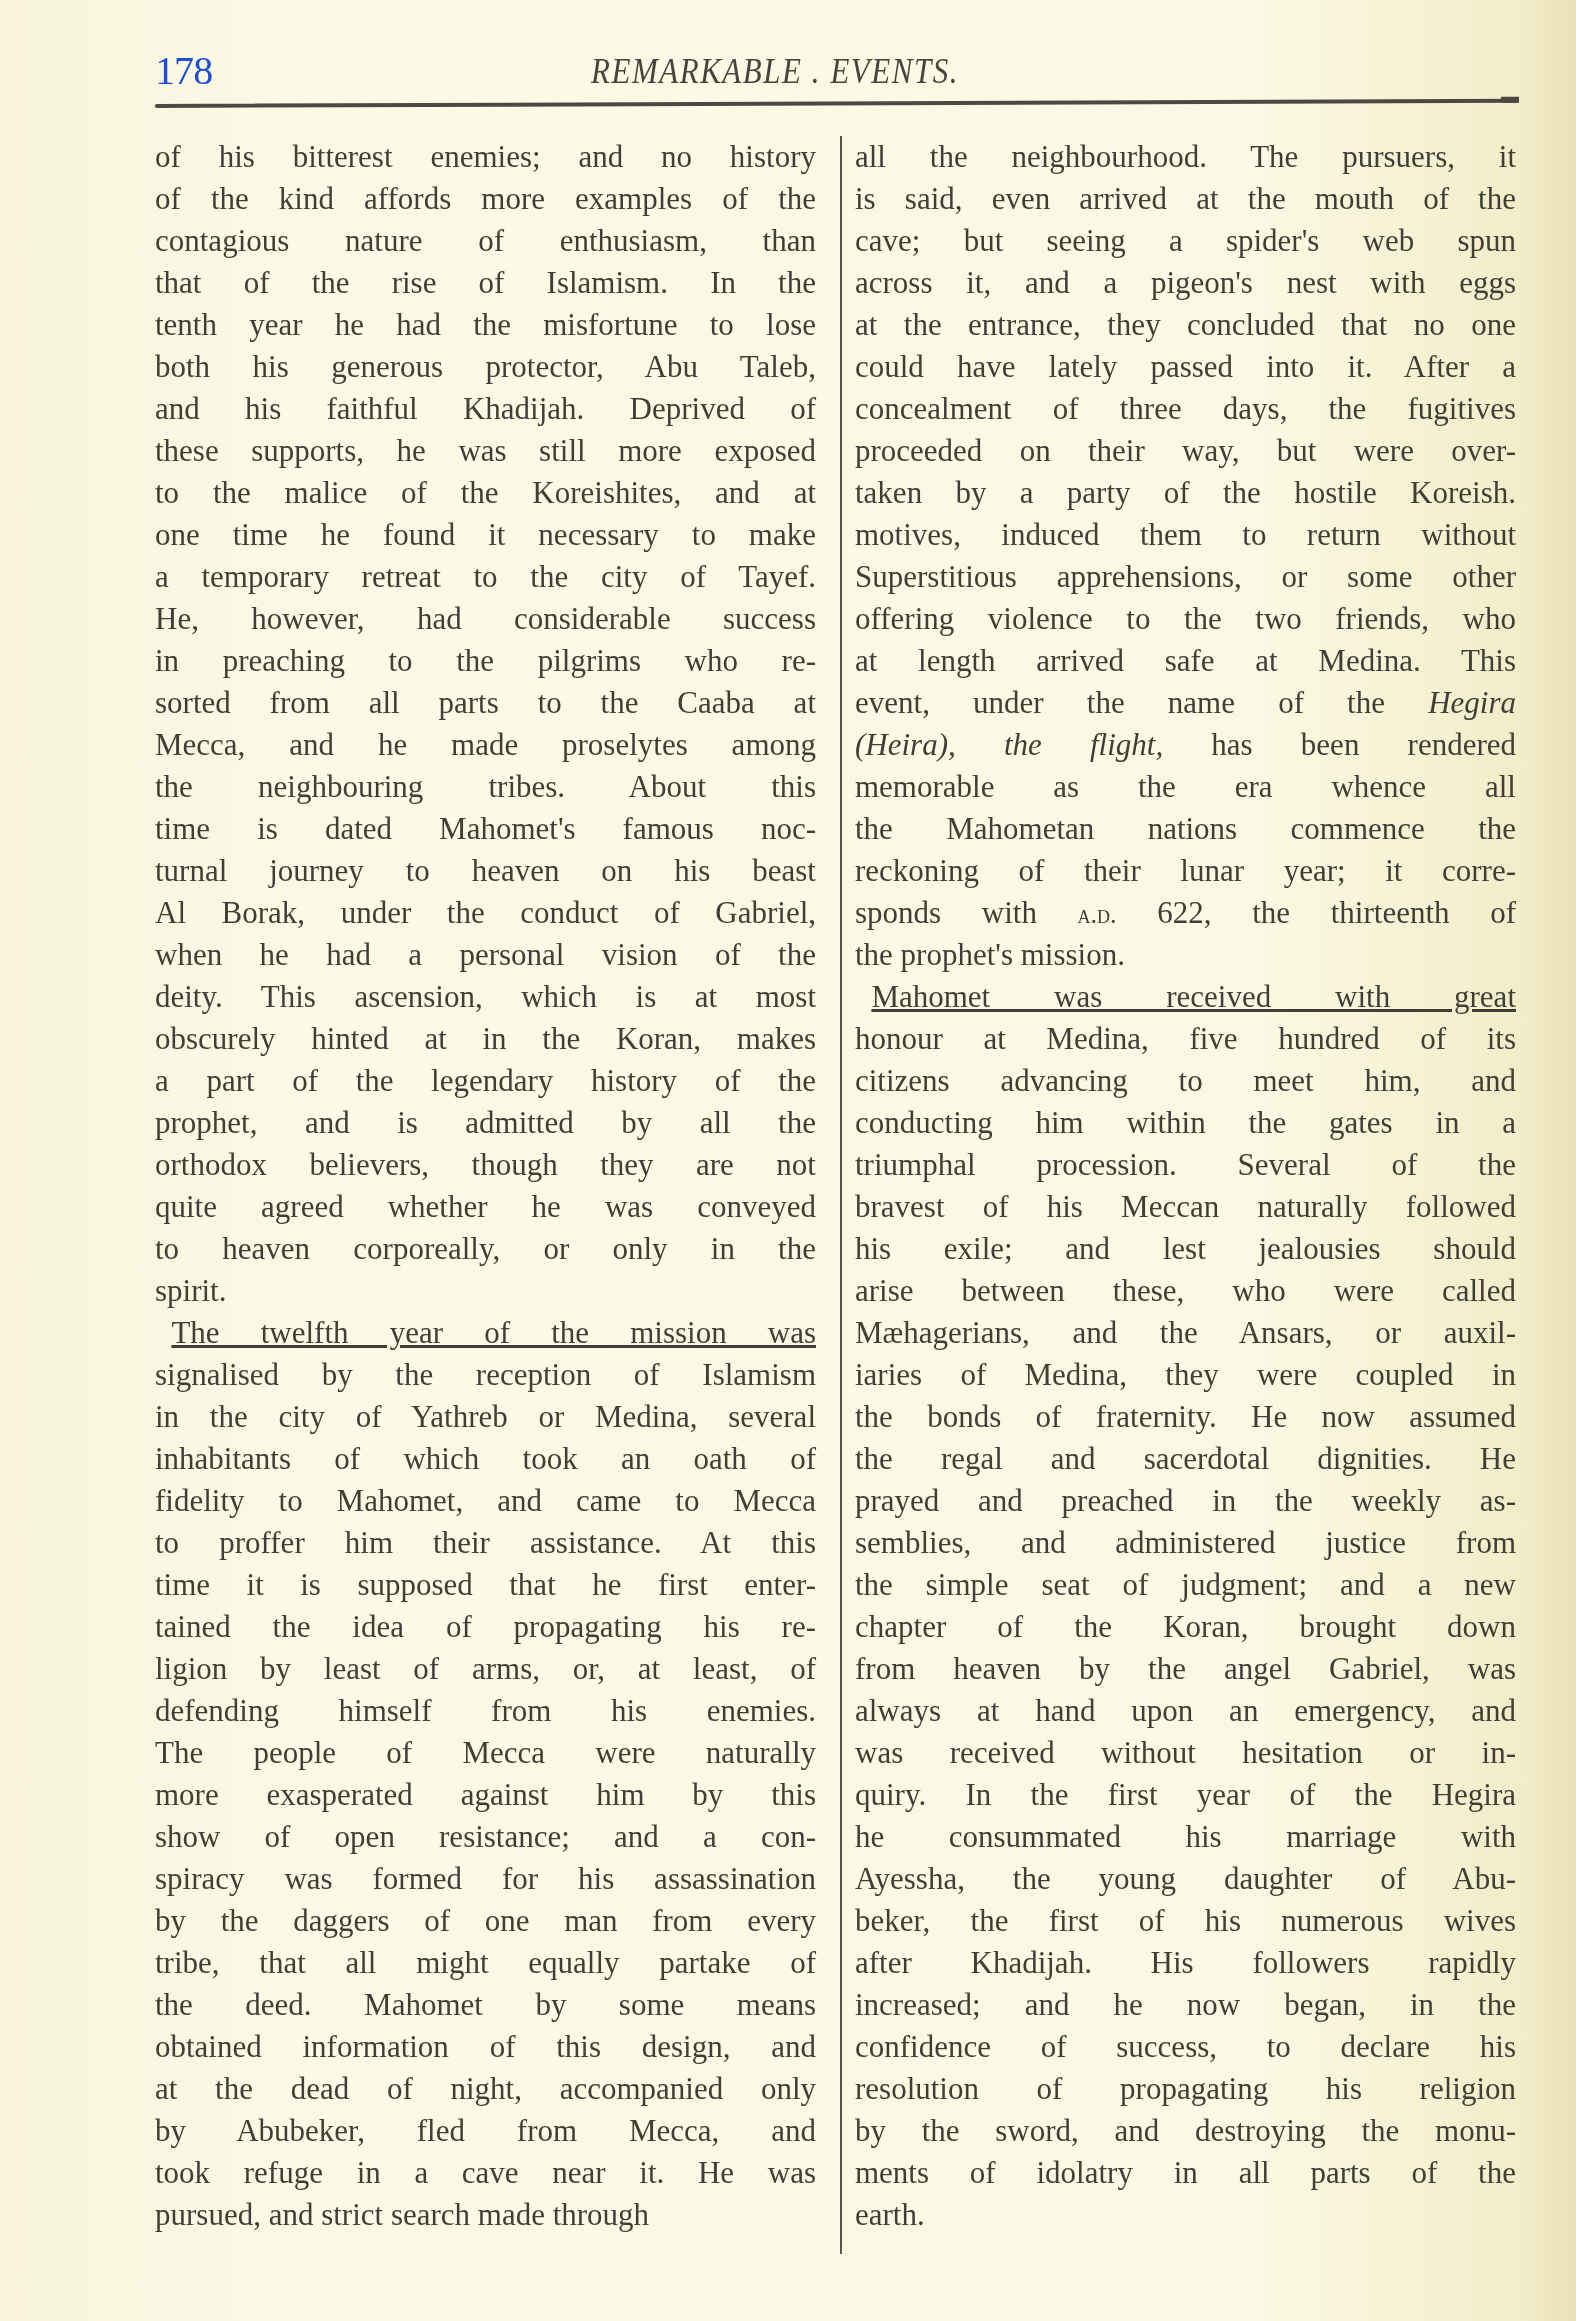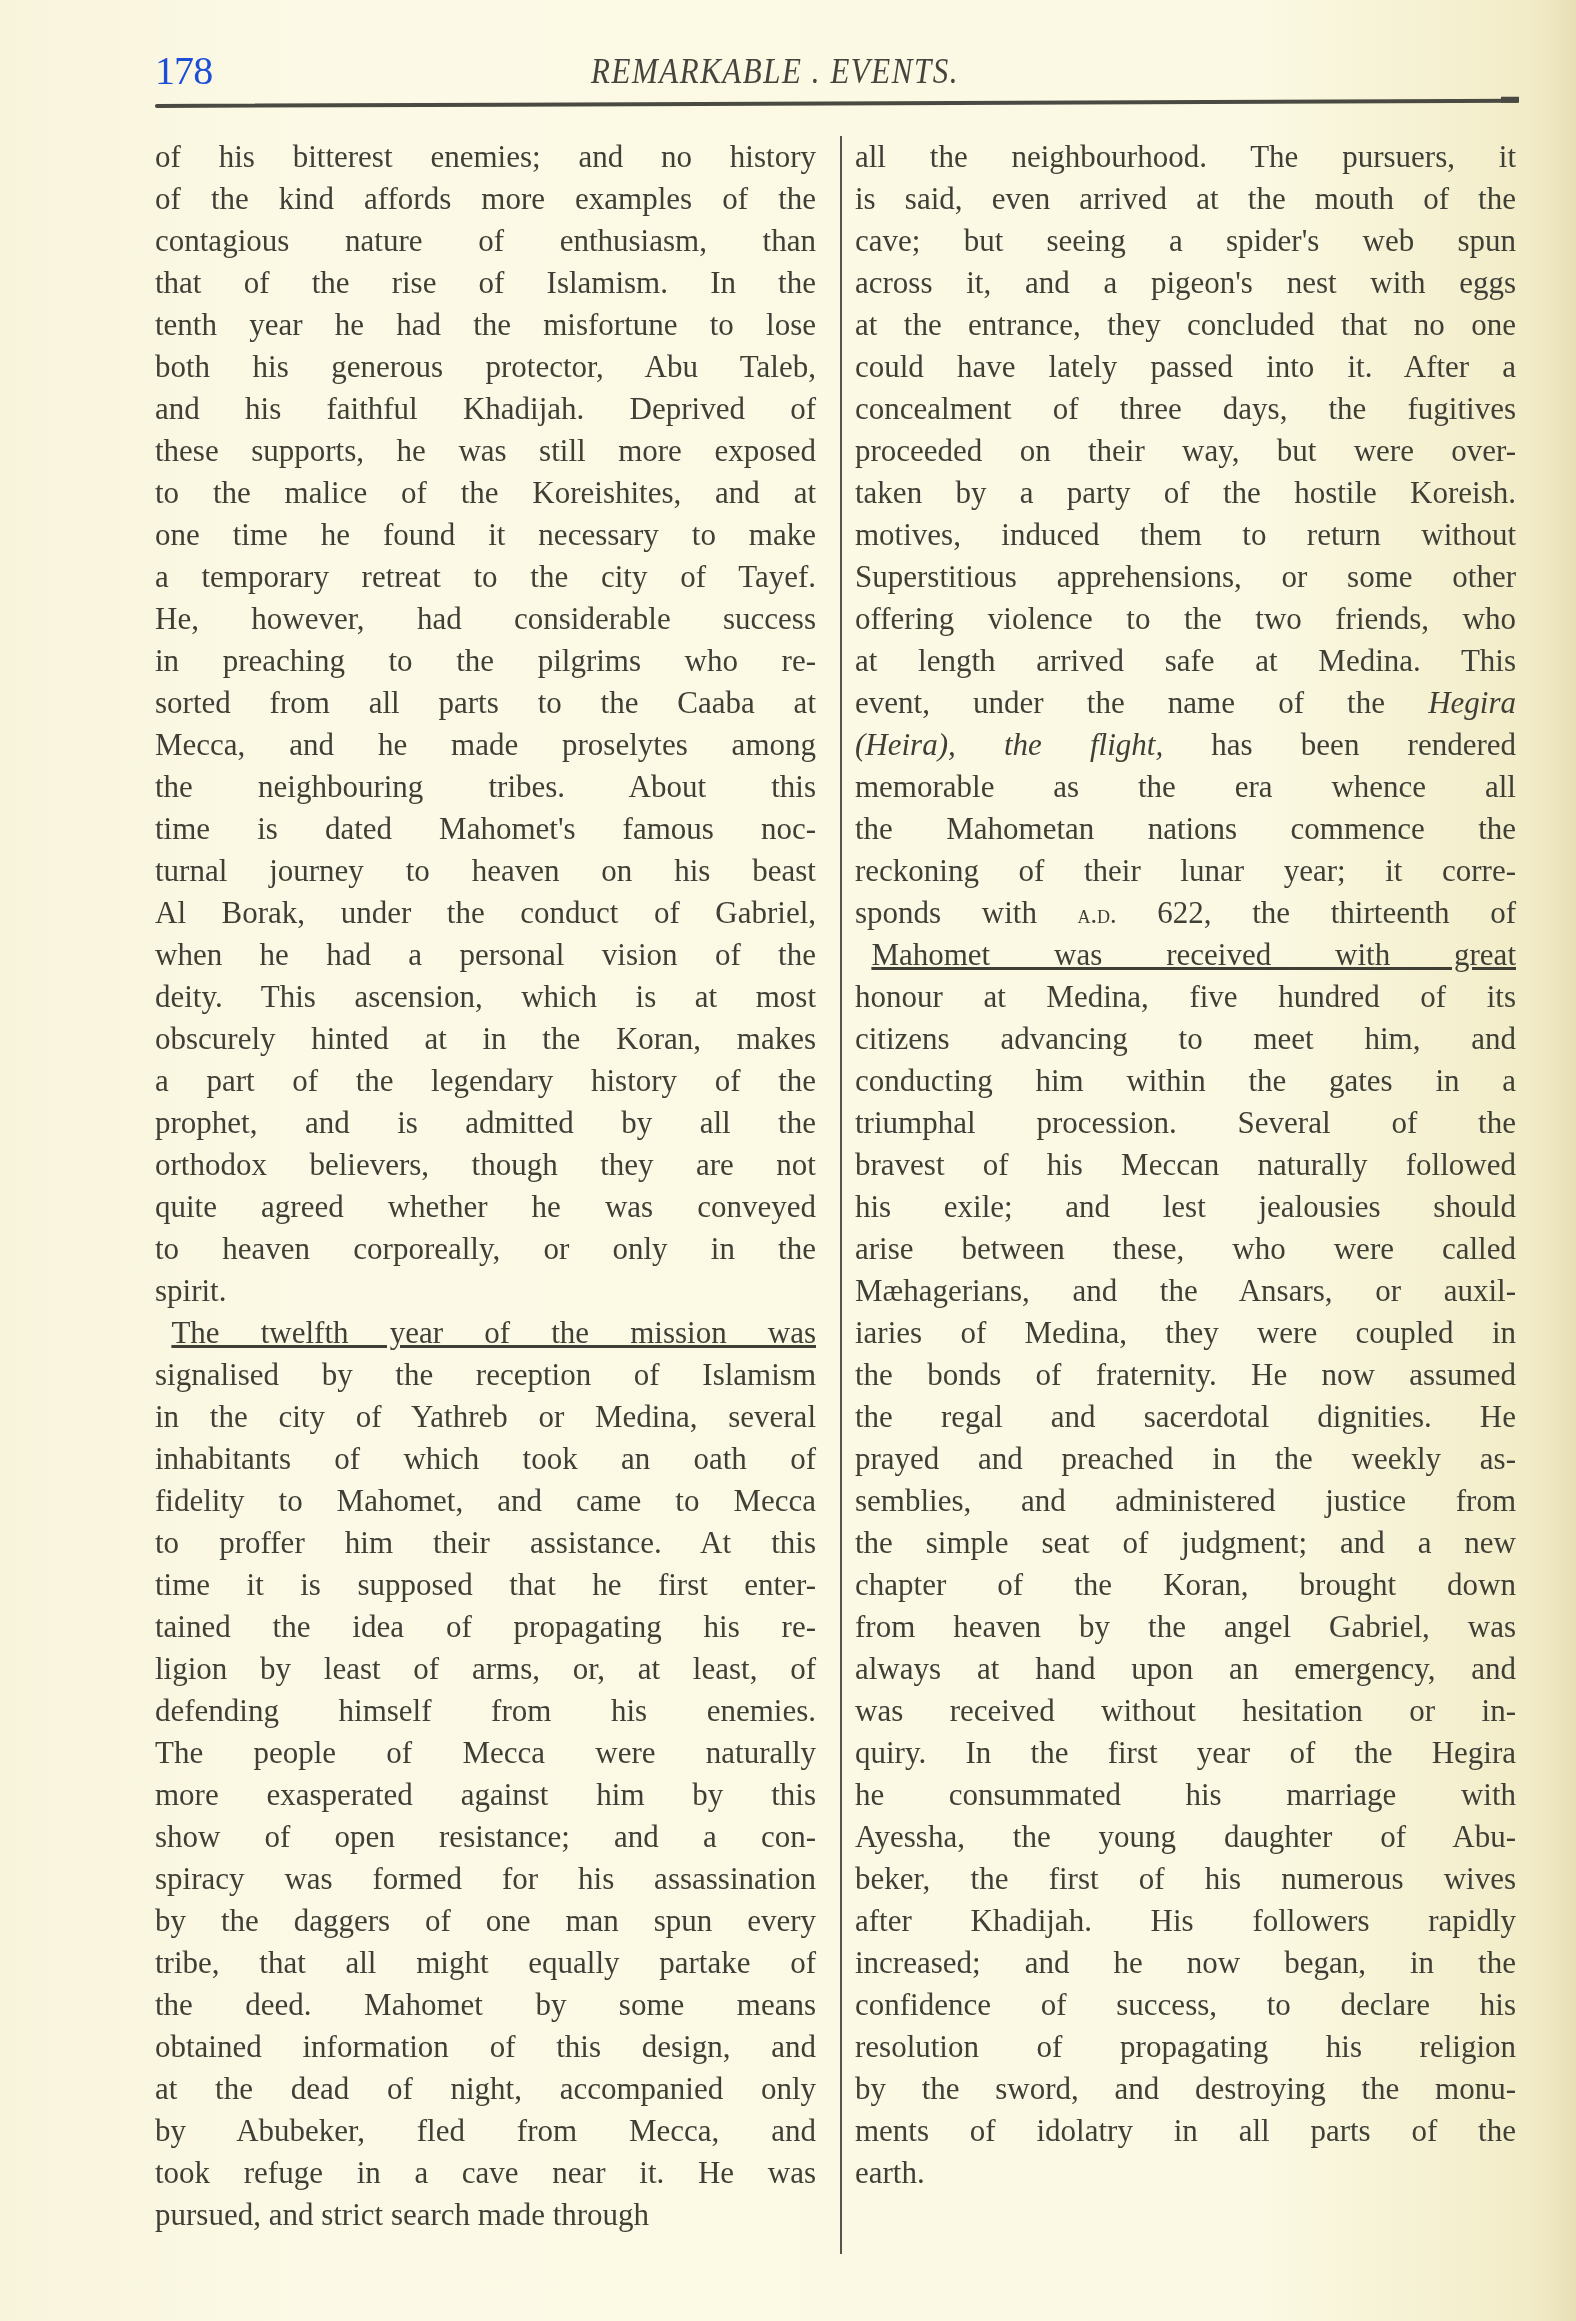--- a/index.html
+++ b/index.html
@@ -91,21 +91,21 @@
     <span class="line">fidelity to Mahomet, and came to Mecca</span>
     <span class="line">to proffer him their assistance. At this</span>
     <span class="line">time it is supposed that he first enter-</span>
     <span class="line">tained the idea of propagating his re-</span>
     <span class="line">ligion by least of arms, or, at least, of</span>
     <span class="line">defending himself from his enemies.</span>
     <span class="line">The people of Mecca were naturally</span>
     <span class="line">more exasperated against him by this</span>
     <span class="line">show of open resistance; and a con-</span>
     <span class="line">spiracy was formed for his assassination</span>
-    <span class="line">by the daggers of one man spun every</span>
+    <span class="line">by the daggers of one man from every</span>
     <span class="line">tribe, that all might equally partake of</span>
     <span class="line">the deed. Mahomet by some means</span>
     <span class="line">obtained information of this design, and</span>
     <span class="line">at the dead of night, accompanied only</span>
     <span class="line">by Abubeker, fled from Mecca, and</span>
     <span class="line">took refuge in a cave near it. He was</span>
     <span class="line last">pursued, and strict search made through</span>
   </div>
 <div class="col right" id="col-right">
     <span class="line">all the neighbourhood. The pursuers, it</span>
@@ -120,20 +120,21 @@
     <span class="line">motives, induced them to return without</span>
     <span class="line">Superstitious apprehensions, or some other</span>
     <span class="line">offering violence to the two friends, who</span>
     <span class="line">at length arrived safe at Medina. This</span>
     <span class="line"><span>event, under the name of the </span><span class="it">Hegira</span></span>
     <span class="line"><span class="it">(Heira), the flight,</span><span> has been rendered</span></span>
     <span class="line">memorable as the era whence all</span>
     <span class="line">the Mahometan nations commence the</span>
     <span class="line">reckoning of their lunar year; it corre-</span>
     <span class="line"><span>sponds with </span><span class="sc">a.d.</span><span> 622, the thirteenth of</span></span>
+    <span class="line last">the prophet's mission.</span>
     <span class="line indent">Mahomet was received with great</span>
     <span class="line">honour at Medina, five hundred of its</span>
     <span class="line">citizens advancing to meet him, and</span>
     <span class="line">conducting him within the gates in a</span>
     <span class="line">triumphal procession. Several of the</span>
     <span class="line">bravest of his Meccan naturally followed</span>
     <span class="line">his exile; and lest jealousies should</span>
     <span class="line">arise between these, who were called</span>
     <span class="line">Mæhagerians, and the Ansars, or auxil-</span>
     <span class="line">iaries of Medina, they were coupled in</span>

